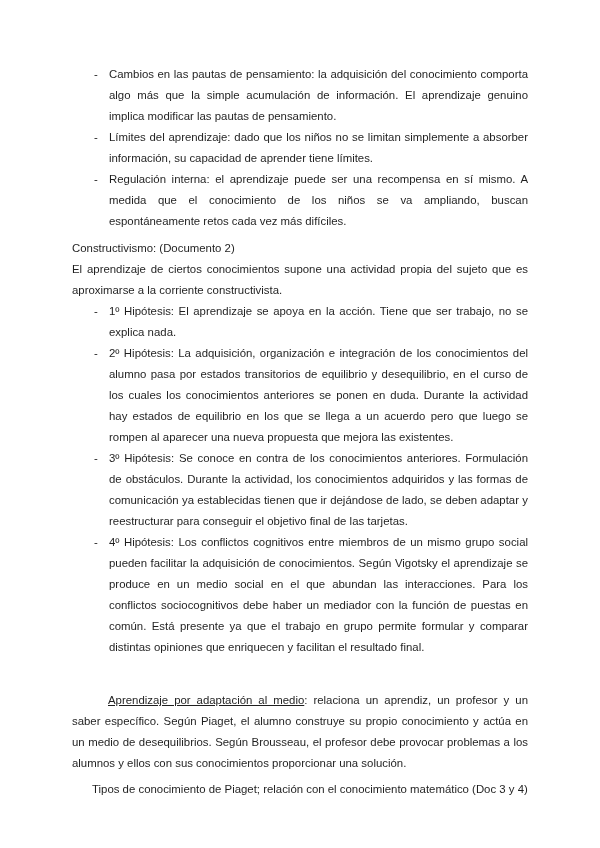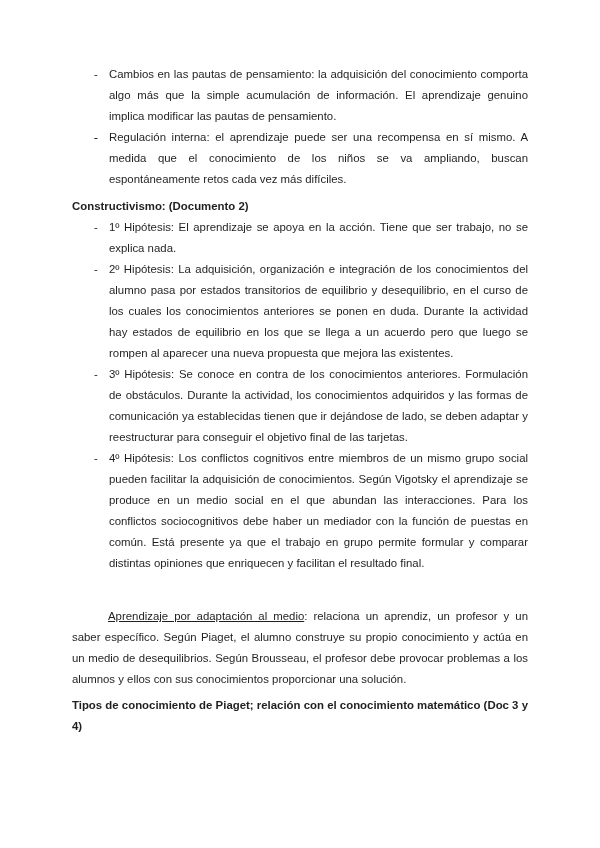--- a/index.html
+++ b/index.html
@@ -26,49 +26,51 @@
     position: relative;
     padding-left: 37px;
     margin: 0;
   }
   .li .dash {
     position: absolute;
     left: 22px;
     top: 0;
   }
   .heading {
-    font-weight: bold;
+    font-weight: normal;
     margin: 6px 0 0 0;
   }
   .gap-before-adapt { margin-top: 15px; }
   .indent-first { text-indent: 36px; margin-top: 32px; }
   .u { text-decoration: underline; }
-  .closing { margin-top: 5px; }
+  .closing { margin-top: 5px; margin-left: 20px; }
 </style>
 </head>
 <body>
 
 <div class="page">
 
   <div>
     <p class="li">
       <span class="dash">-</span>
       <span>Cambios en las pautas de pensamiento: la adquisición del conocimiento comporta algo más que la simple acumulación de información. El aprendizaje genuino implica modificar las pautas de pensamiento.</span>
     </p>
     <p class="li">
       <span class="dash">-</span>
+      <span>Límites del aprendizaje: dado que los niños no se limitan simplemente a absorber información, su capacidad de aprender tiene límites.</span>
     </p>
     <p class="li">
       <span class="dash">-</span>
       <span>Regulación interna: el aprendizaje puede ser una recompensa en sí mismo. A medida que el conocimiento de los niños se va ampliando, buscan espontáneamente retos cada vez más difíciles.</span>
     </p>
   </div>
 
   <p class="heading">Constructivismo: (Documento 2)</p>
 
+  <p class="para">El aprendizaje de ciertos conocimientos supone una actividad propia del sujeto que es aproximarse a la corriente constructivista.</p>
 
   <div>
     <p class="li">
       <span class="dash">-</span>
       <span>1º Hipótesis: El aprendizaje se apoya en la acción. Tiene que ser trabajo, no se explica nada.</span>
     </p>
     <p class="li">
       <span class="dash">-</span>
       <span>2º Hipótesis: La adquisición, organización e integración de los conocimientos del alumno pasa por estados transitorios de equilibrio y desequilibrio, en el curso de los cuales los conocimientos anteriores se ponen en duda. Durante la actividad hay estados de equilibrio en los que se llega a un acuerdo pero que luego se rompen al aparecer una nueva propuesta que mejora las existentes.</span>
     </p>

